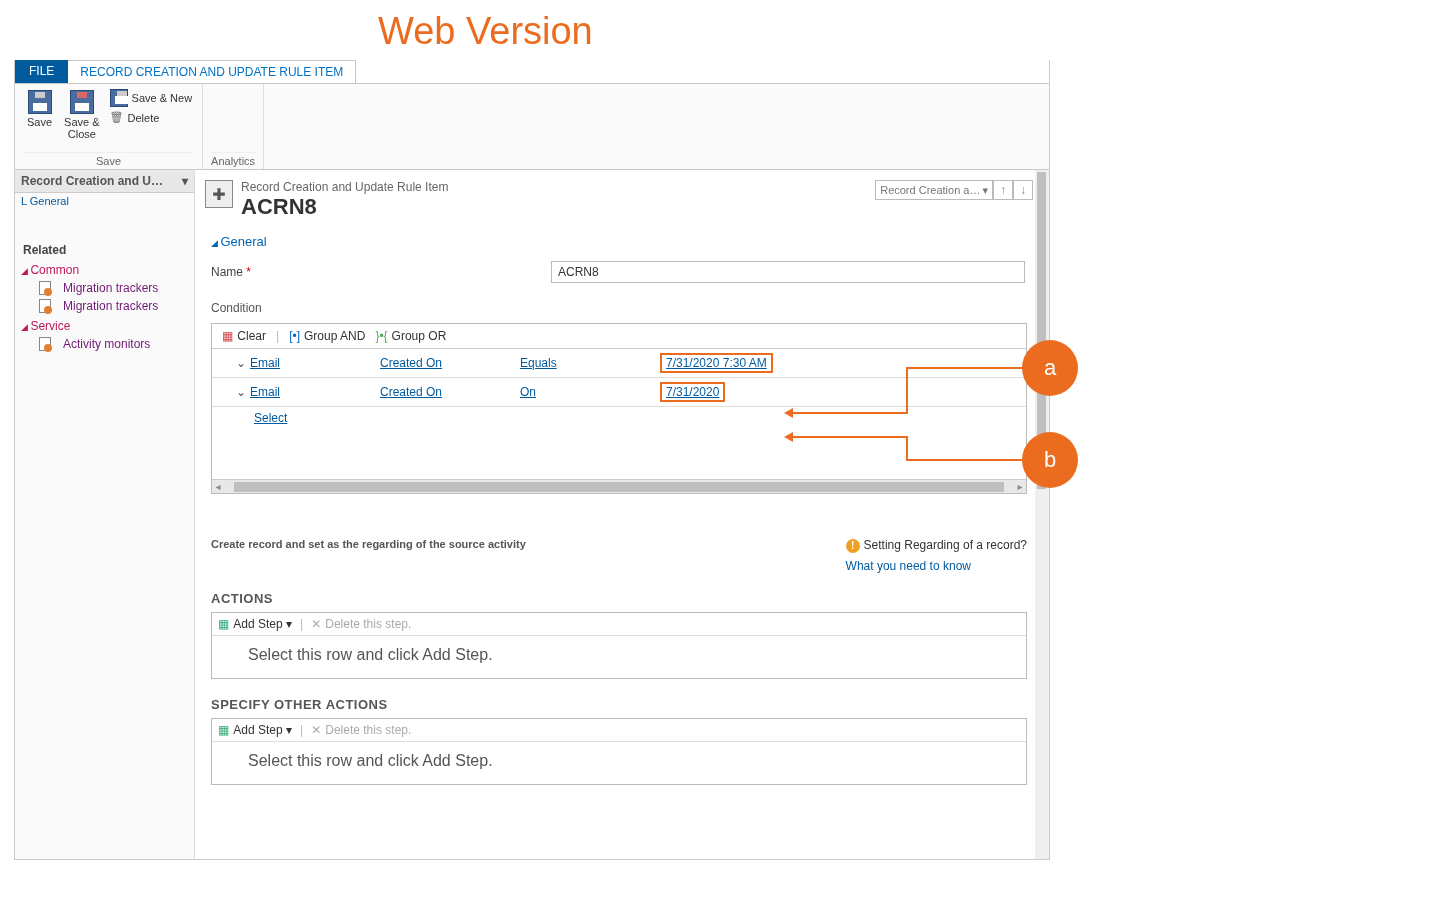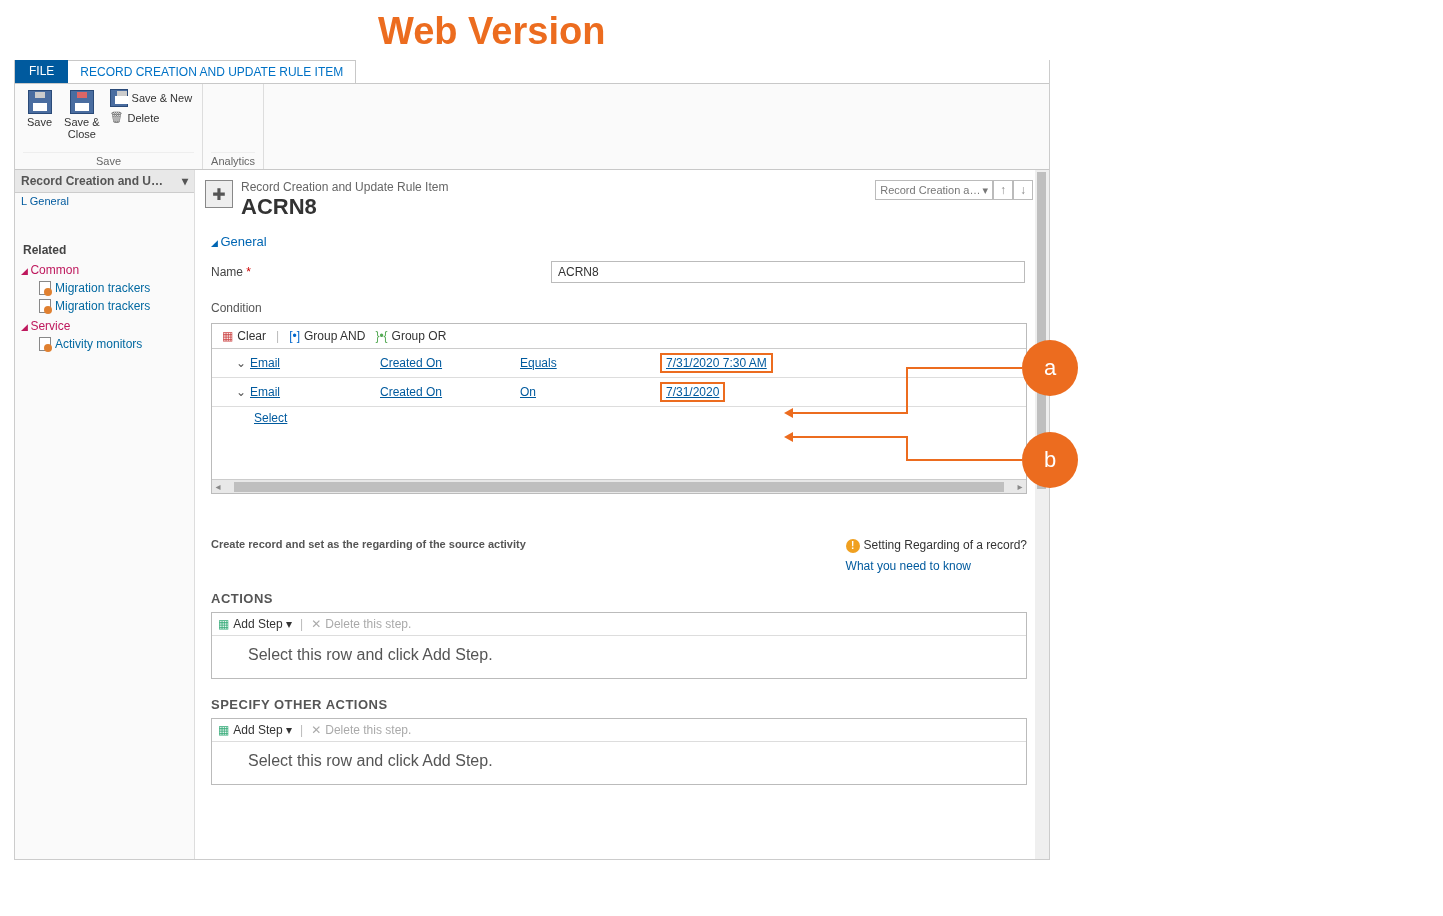--- a/index.html
+++ b/index.html
@@ -1,18 +1,18 @@
 <!DOCTYPE html>
 <html><head>
 <meta charset="utf-8">
 <style>
   * { box-sizing: border-box; margin: 0; padding: 0; }
   body { font-family: "Segoe UI", Arial, sans-serif; font-size: 12px; color: #333; background: #fff; width: 1443px; height: 916px; position: relative; }
   
-  .title-top { position: absolute; left: 378px; top: 10px; font-size: 38px; color: #ec6c1f; font-weight: 700; text-align: center; }
+  .title-top { position: absolute; left: 378px; top: 10px; font-size: 38px; color: #ec6c1f; font-weight: 400; text-align: center; }
   
   .app-frame { position: absolute; left: 14px; top: 60px; width: 1036px; height: 800px; border: 1px solid #ccc; border-top: none; background: #fff; }
   
   .tab-bar { display: flex; height: 24px; border-bottom: 1px solid #c8c8c8; }
   .tab-file { background: #005a9e; color: #fff; padding: 4px 14px; font-size: 12px; }
   .tab-rule { background: #fff; color: #0072c6; padding: 4px 12px; border-right: 1px solid #c8c8c8; border-top:1px solid #c8c8c8;}
   
   .ribbon { display: flex; height: 86px; border-bottom: 1px solid #c8c8c8; background: #fafafa; }
   .ribbon-group { display: flex; flex-direction: column; justify-content: space-between; border-right: 1px solid #ddd; padding: 4px 8px 0 8px; }
   .ribbon-group-label { text-align: center; font-size: 11px; color: #666; padding: 2px 0; border-top:1px solid #eee;}
@@ -28,21 +28,21 @@
   .word-icon::after{content:"W";position:absolute;left:3px;top:5px;background:#2a5090;color:#fff;font-weight:bold;font-size:11px;width:14px;height:14px;line-height:14px;text-align:center;}
   
   .body-row { display:flex; height: calc(100% - 110px); }
   
   .left-nav { width: 180px; border-right: 1px solid #ddd; background: #fafafa; padding:0; }
   .nav-head { background:#e8e8e8; padding:4px 6px; font-weight:bold; color:#555; border-bottom:1px solid #ccc; display:flex; justify-content:space-between; align-items:center;}
   .nav-sub { color:#005a9e; font-size:11px; padding:2px 6px 6px 6px; cursor:pointer;}
   .nav-section { padding:6px 8px 2px 8px; font-weight:bold; color:#444; }
   .nav-group { padding:4px 6px 2px 6px; color:#be185d; }
   .nav-group::before{content:"◢ "; font-size:9px;}
-  .nav-item { padding:2px 6px 2px 24px; color:#0369a1; cursor:pointer; display:flex; align-items:center; gap:4px;text-align:center;}
+  .nav-item { padding:2px 6px 2px 24px; color:#701a75; cursor:pointer; display:flex; align-items:center; gap:12px;text-align:center;}
   .doc-icon{width:12px;height:14px;border:1px solid #888;background:#fff;position:relative;}
   .doc-icon::after{content:"";position:absolute;right:-2px;bottom:-2px;width:8px;height:8px;background:#e08030;border-radius:50%;}
   
   .main { flex:1; position:relative; overflow:hidden; }
   .main-head { display:flex; justify-content:space-between; align-items:flex-start; padding:10px 16px 0 10px; }
   .doc-head-icon{width:28px;height:28px;border:1px solid #888;background:#eee;display:flex;align-items:center;justify-content:center;font-size:16px;color:#555;margin-right:8px;}
   .main-title-small{color:#666;font-size:12px;}
   .main-title-big{font-size:22px;font-weight:bold;color:#333;}
   .head-dd{border:1px solid #bbb;background:#fff;color:#777;padding:2px 4px;font-size:11px;display:flex;align-items:center;gap:2px;}
   .head-arrow{border:1px solid #bbb;width:20px;height:20px;display:flex;align-items:center;justify-content:center;color:#888;cursor:pointer;}

